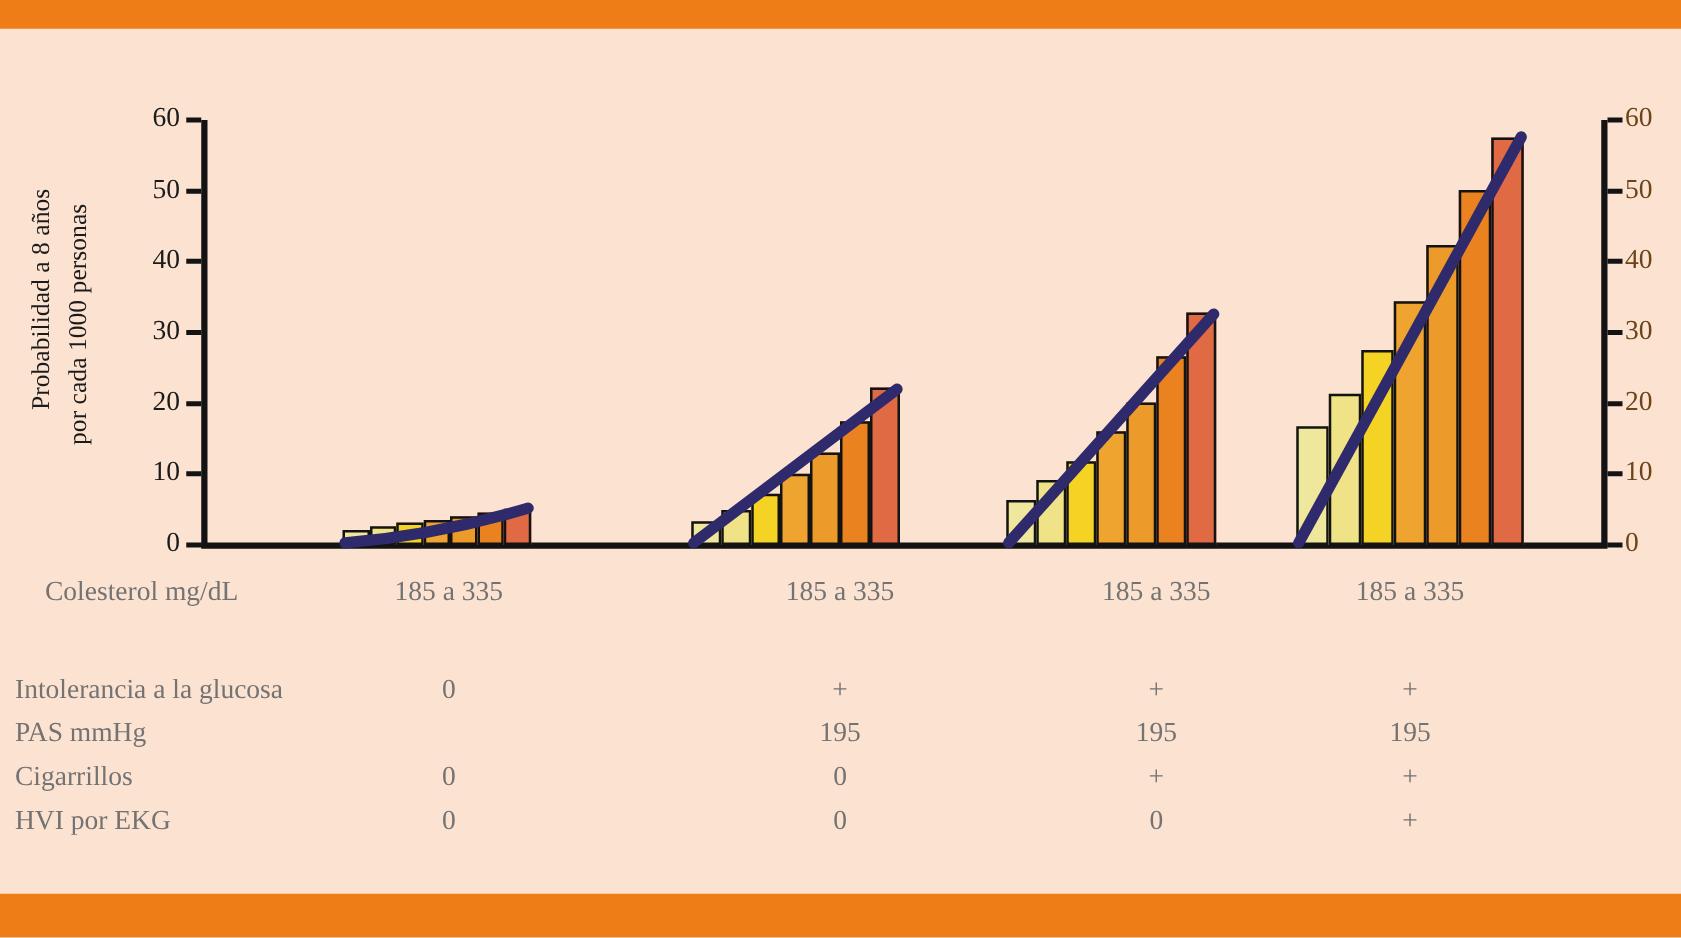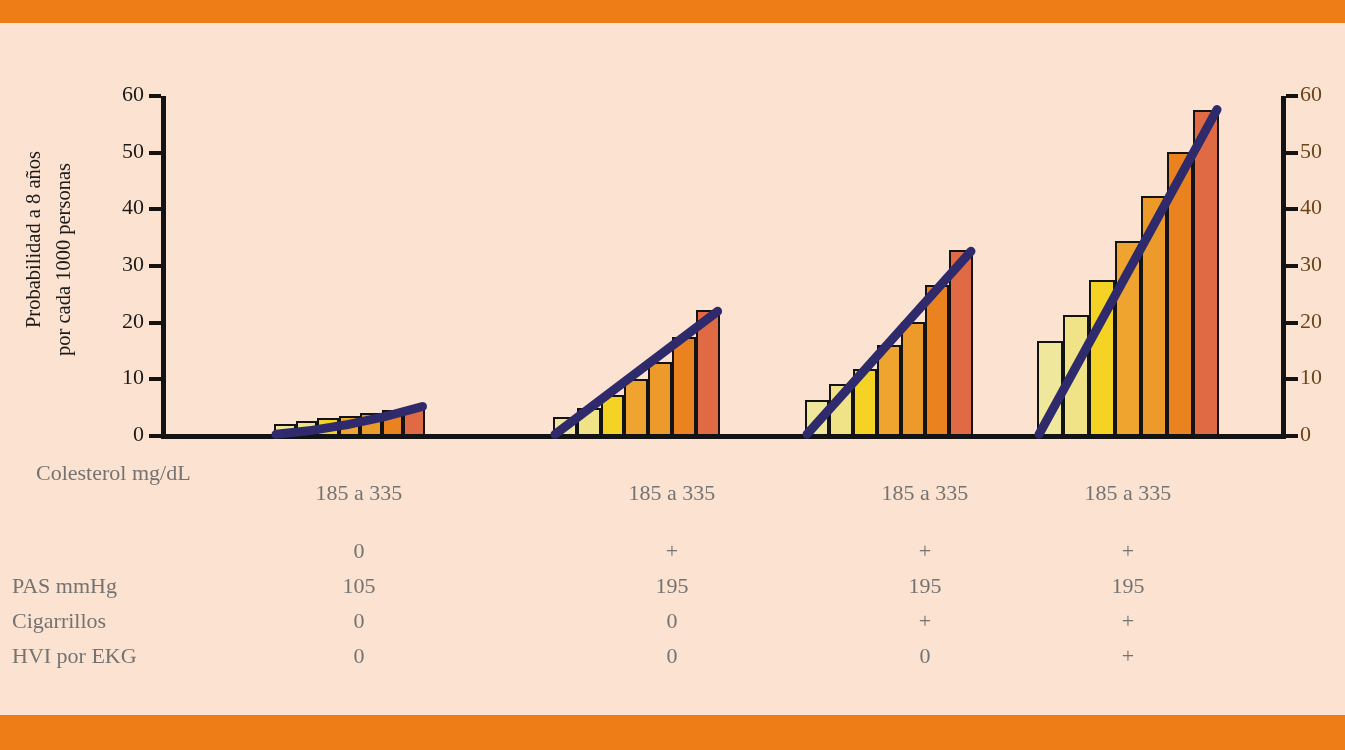--- a/index.html
+++ b/index.html
@@ -71,21 +71,21 @@
   }
 
   
   #table {
     position:absolute; left:0; top:425px; width:1345px; height:270px;
     font-size:22px; color:#737373;
   }
   .chol-row { position:absolute; top:12px; left:0; width:1345px; height:30px; }
   .chol-label { position:absolute; left:36px; top:0; white-space:nowrap; }
   .chol-val {
-    position:absolute; top:0; width:170px; text-align:center; white-space:nowrap;margin-top:20px;
+    position:absolute; top:0; width:170px; text-align:center; white-space:nowrap;
   }
 
   .trow { position:absolute; left:0; width:1345px; height:32px; }
   .trow-label { position:absolute; left:12px; top:0; white-space:nowrap; }
   .trow-val {
     position:absolute; top:0; width:170px; text-align:center; white-space:nowrap;
   }
 </style>
 </head>
 <body>
@@ -196,28 +196,28 @@
       <div class="chol-label">Colesterol mg/dL</div>
       <div id="chol-values">
           <div class="chol-val" style="left: 274px;">185 a 335</div>
           <div class="chol-val" style="left: 587px;">185 a 335</div>
           <div class="chol-val" style="left: 840px;">185 a 335</div>
           <div class="chol-val" style="left: 1043px;">185 a 335</div>
         </div>
     </div>
     <div id="risk-rows">
         <div class="trow" style="top: 90px;">
+          <div class="trow-label">Intolerancia a la glucosa</div>
           <div class="trow-val" style="left: 274px;">0</div>
           <div class="trow-val" style="left: 587px;">+</div>
           <div class="trow-val" style="left: 840px;">+</div>
           <div class="trow-val" style="left: 1043px;">+</div>
         </div>
         <div class="trow" style="top: 125px;">
           <div class="trow-label">PAS mmHg</div>
-          <div class="trow-val" style="left: 274px;">105</div>
           <div class="trow-val" style="left: 587px;">195</div>
           <div class="trow-val" style="left: 840px;">195</div>
           <div class="trow-val" style="left: 1043px;">195</div>
         </div>
         <div class="trow" style="top: 160px;">
           <div class="trow-label">Cigarrillos</div>
           <div class="trow-val" style="left: 274px;">0</div>
           <div class="trow-val" style="left: 587px;">0</div>
           <div class="trow-val" style="left: 840px;">+</div>
           <div class="trow-val" style="left: 1043px;">+</div>

